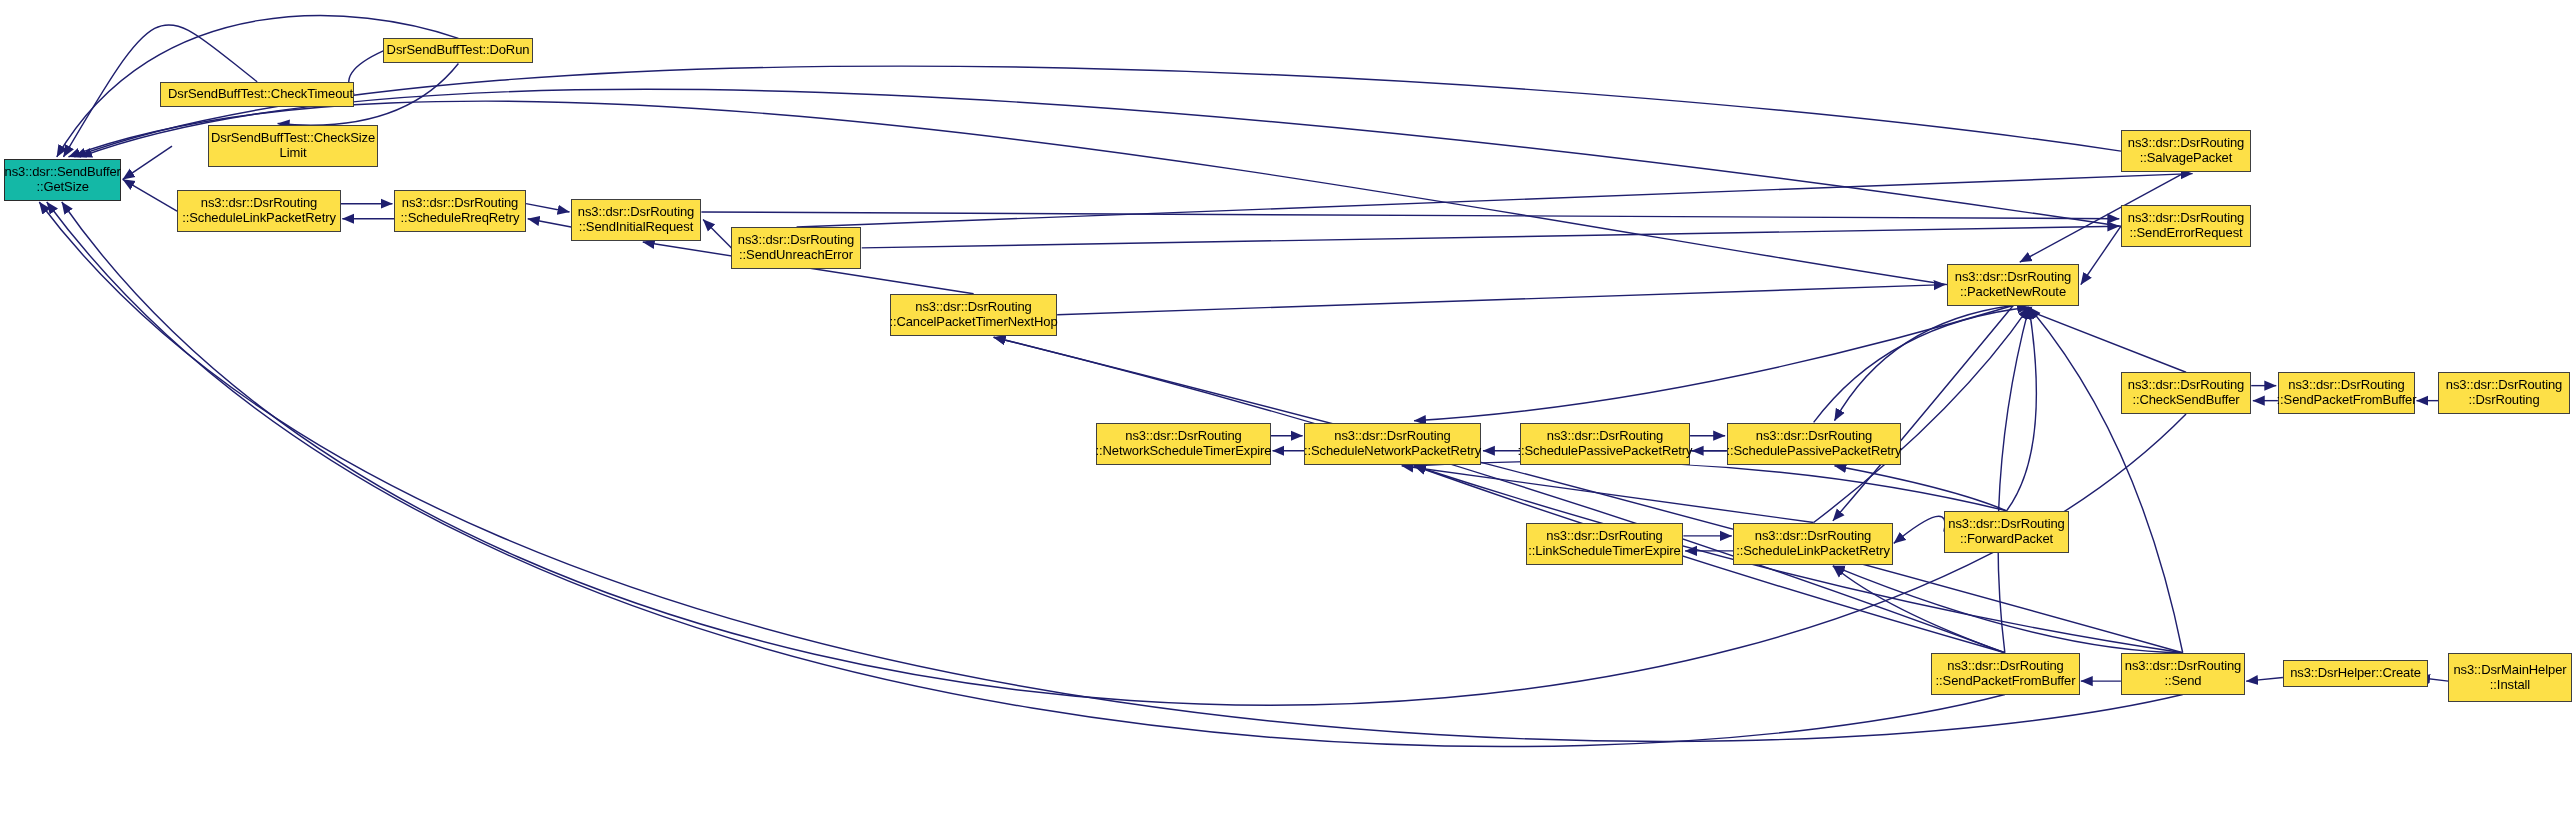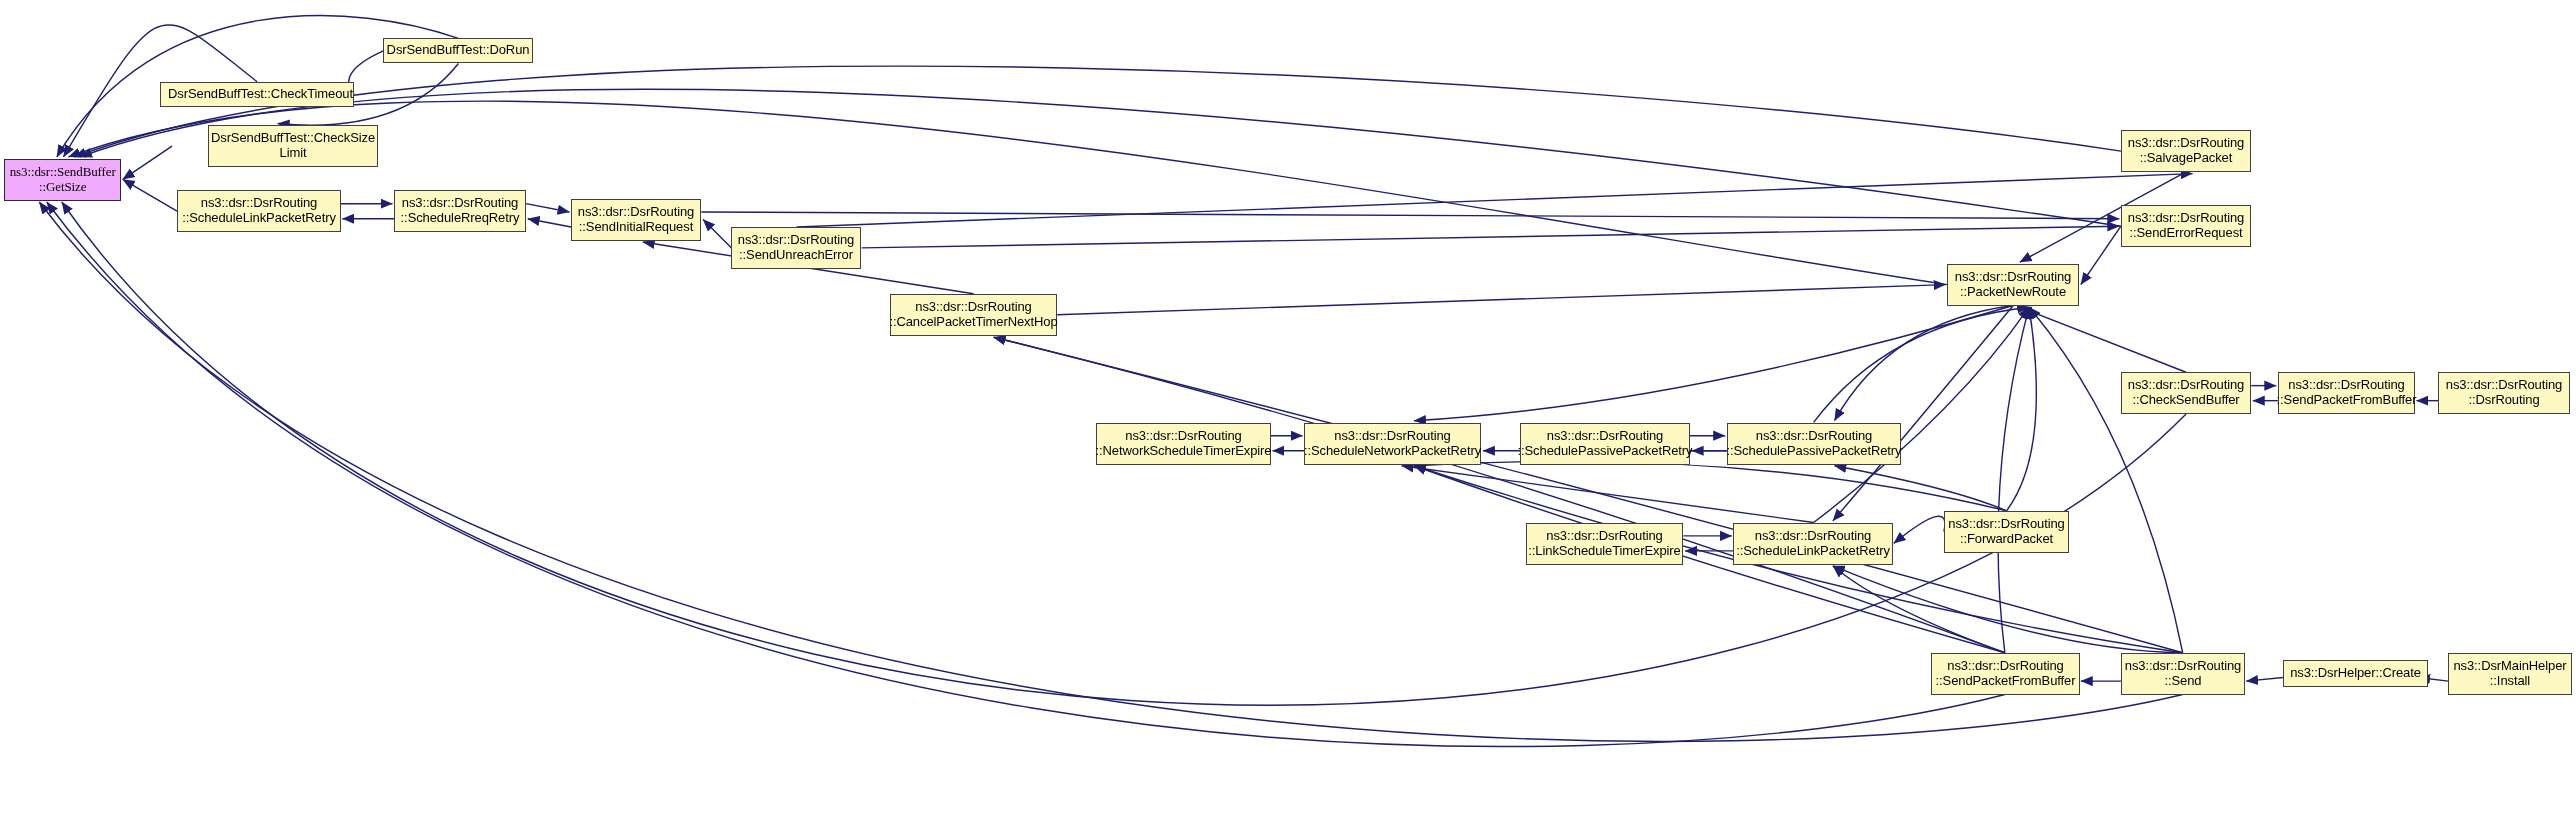--- a/index.html
+++ b/index.html
@@ -2,35 +2,35 @@
 <html style="font-size:13.4px"><head>
 <meta charset="utf-8">
 <style>
   html,body{margin:0;padding:0;background:#ffffff;}
   body{font-family:"Liberation Sans","DejaVu Sans",sans-serif;}
   #graph-root{position:relative;width:2576px;height:813px;background:#ffffff;overflow:hidden;}
   #edge-layer{position:absolute;left:0;top:0;width:2576px;height:813px;}
   .node{
     position:absolute;
     box-sizing:border-box;
-    background:#fef9c3;
+    background:#fde047;
     border:1.3px solid #404040;
     display:flex;
     flex-direction:column;
     align-items:center;
     justify-content:center;
     text-align:center;
     color:#000000;
     font-size:13px;
     line-height:1.12;
     letter-spacing:-0.1px;
     white-space:pre;
     cursor:pointer;
   }
-  .node.root{background:#f0abfc;border-color:#2b2b2b;font-family:Liberation Serif, serif;}
+  .node.root{background:#14b8a6;border-color:#2b2b2b;}
   .node .ln{display:block;}
 </style>
 </head>
 <body>
 
 <div id="graph-root">
   <svg id="edge-layer" viewBox="0 0 3085 974" preserveAspectRatio="none" xmlns="http://www.w3.org/2000/svg">
     <defs>
       <marker id="ah" markerWidth="9" markerHeight="8" refX="8.4" refY="4" orient="auto" markerUnits="strokeWidth">
         <path d="M0,0.4 L8.6,4 L0,7.6 z" fill="#1f1f6e"></path>
@@ -114,16 +114,16 @@
       <div class="node" style="left: 1947px; top: 264px; width: 132px; height: 42px;"><span class="ln">ns3::dsr::DsrRouting</span><span class="ln">::PacketNewRoute</span></div>
       <div class="node" style="left: 2121px; top: 130px; width: 130px; height: 42px;"><span class="ln">ns3::dsr::DsrRouting</span><span class="ln">::SalvagePacket</span></div>
       <div class="node" style="left: 2121px; top: 205px; width: 130px; height: 42px;"><span class="ln">ns3::dsr::DsrRouting</span><span class="ln">::SendErrorRequest</span></div>
       <div class="node" style="left: 2121px; top: 372px; width: 130px; height: 42px;"><span class="ln">ns3::dsr::DsrRouting</span><span class="ln">::CheckSendBuffer</span></div>
       <div class="node" style="left: 2278px; top: 372px; width: 137px; height: 42px;"><span class="ln">ns3::dsr::DsrRouting</span><span class="ln">::SendPacketFromBuffer</span></div>
       <div class="node" style="left: 2438px; top: 372px; width: 132px; height: 42px;"><span class="ln">ns3::dsr::DsrRouting</span><span class="ln">::DsrRouting</span></div>
       <div class="node" style="left: 1944px; top: 511px; width: 125px; height: 42px;"><span class="ln">ns3::dsr::DsrRouting</span><span class="ln">::ForwardPacket</span></div>
       <div class="node" style="left: 1931px; top: 653px; width: 149px; height: 42px;"><span class="ln">ns3::dsr::DsrRouting</span><span class="ln">::SendPacketFromBuffer</span></div>
       <div class="node" style="left: 2121px; top: 653px; width: 124px; height: 42px;"><span class="ln">ns3::dsr::DsrRouting</span><span class="ln">::Send</span></div>
       <div class="node" style="left: 2283px; top: 660px; width: 145px; height: 27px;"><span class="ln">ns3::DsrHelper::Create</span></div>
-      <div class="node" style="left: 2448px; top: 653px; width: 124px; height: 42px;"><span class="ln">ns3::DsrMainHelper</span><span class="ln">::Install</span></div>
+      <div class="node" style="left: 2448px; top: 653px; width: 124px; height: 49px;"><span class="ln">ns3::DsrMainHelper</span><span class="ln">::Install</span></div>
     </div>
 </div>
 
 
 </body></html>

